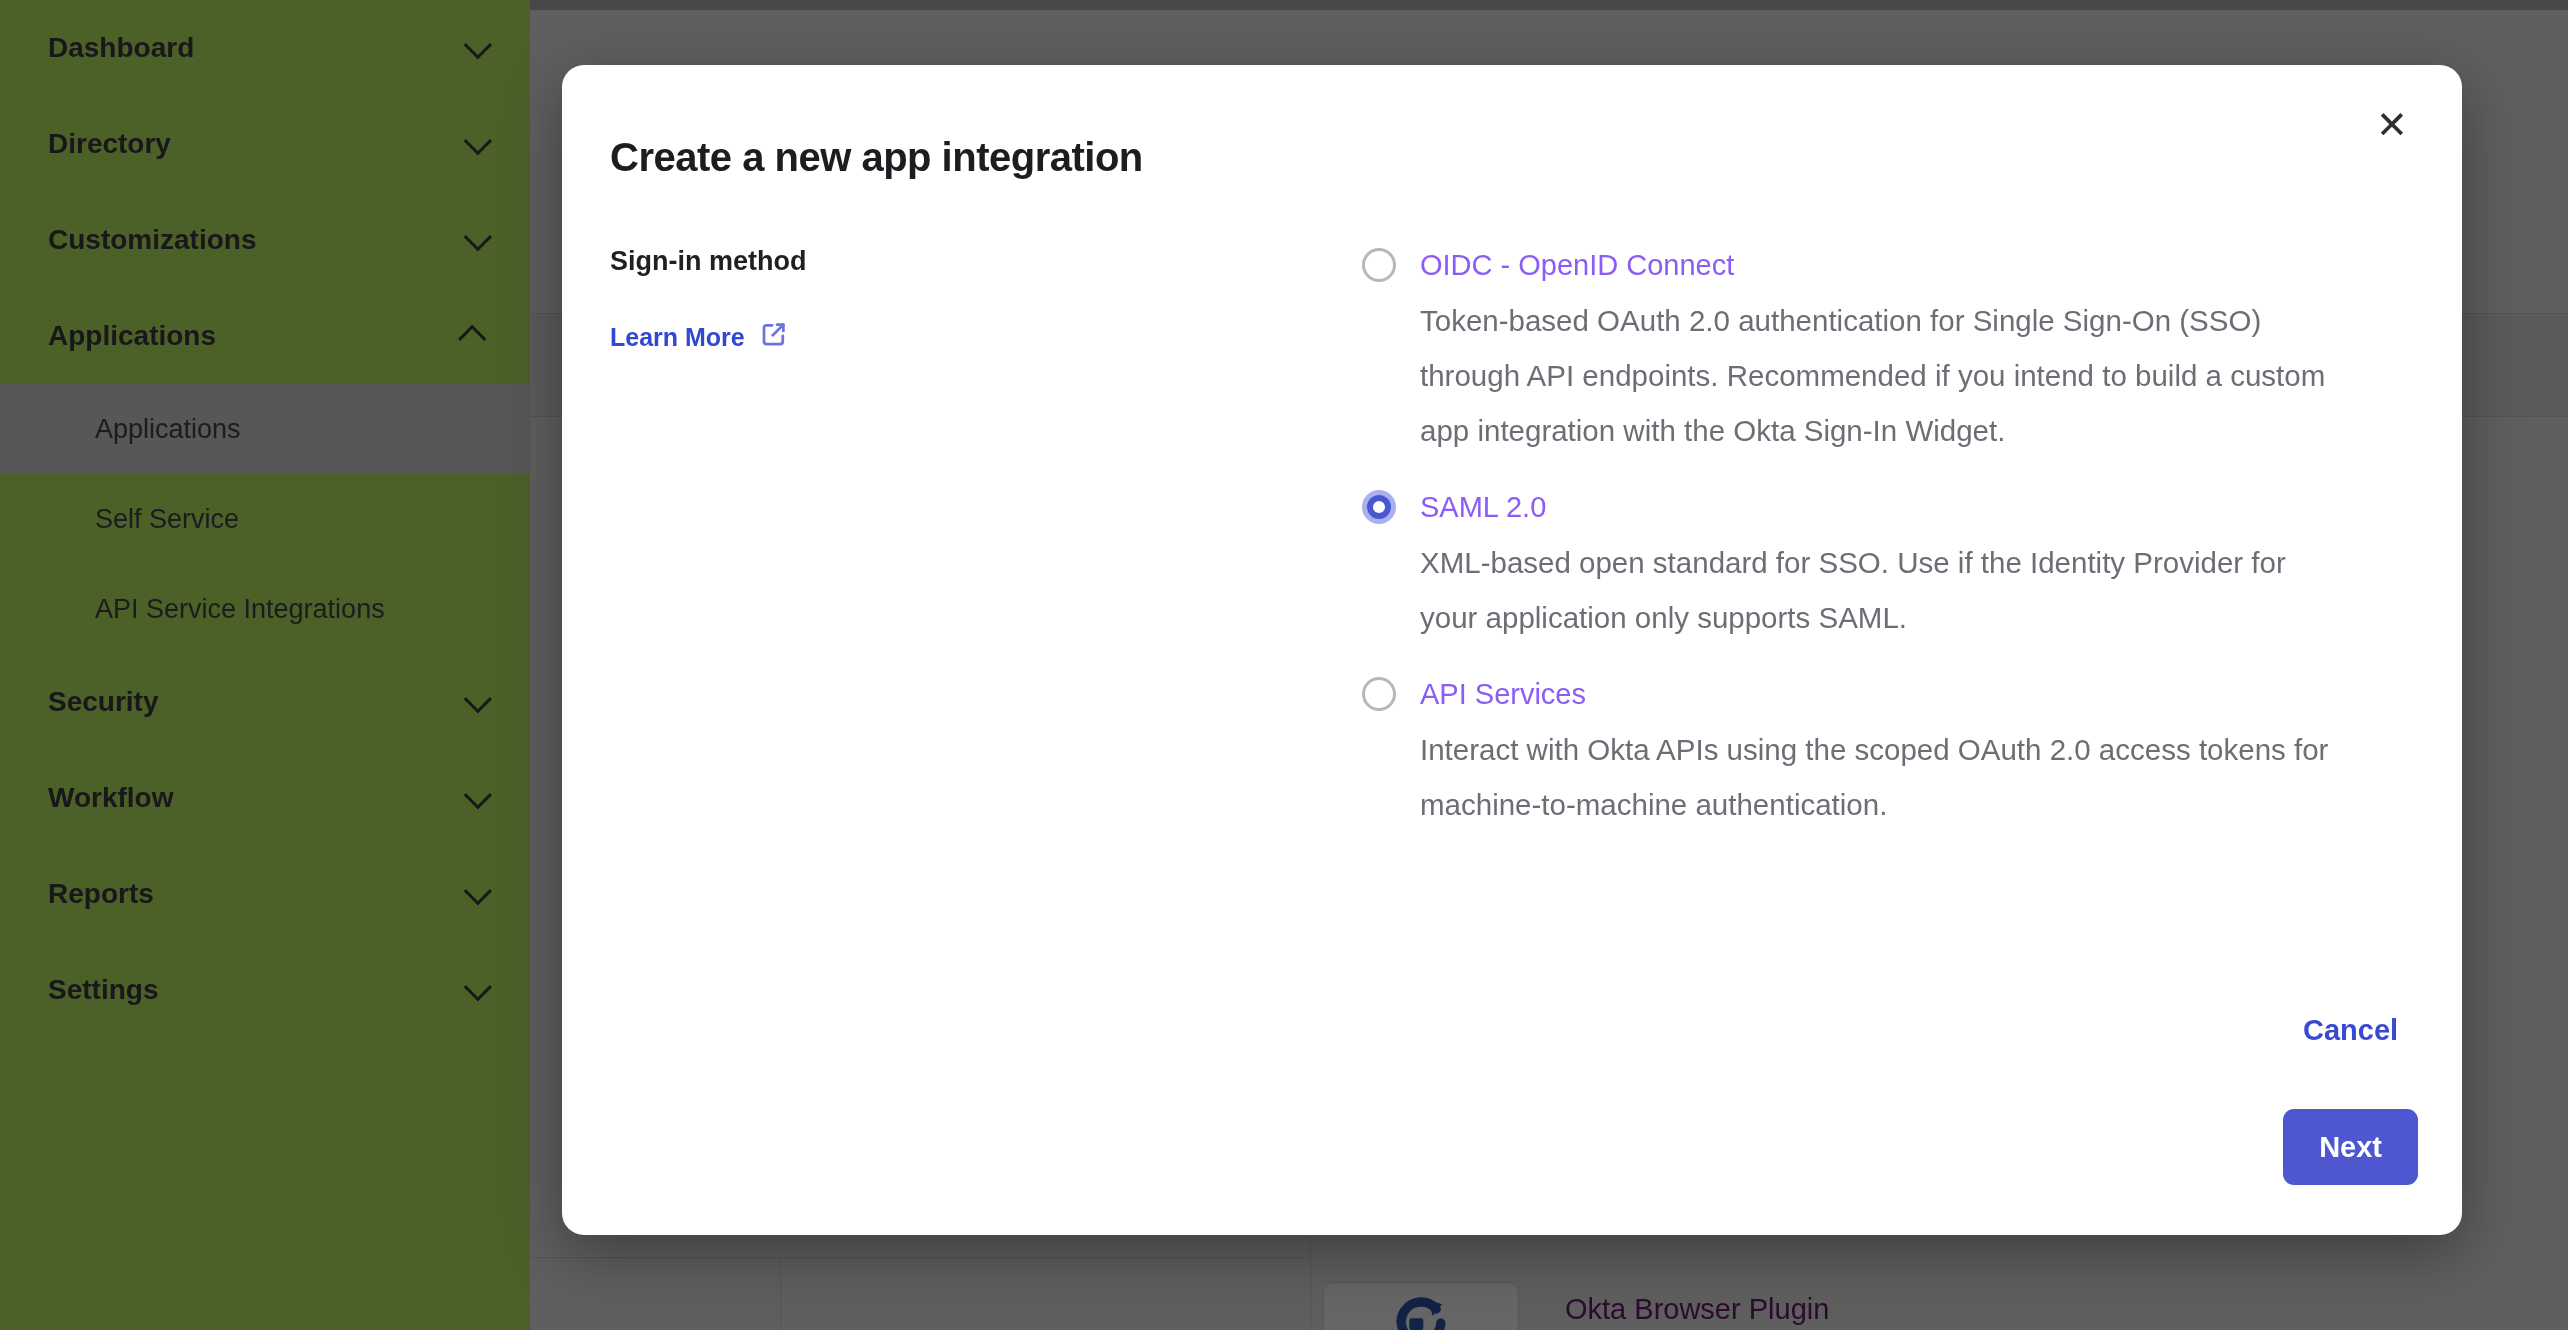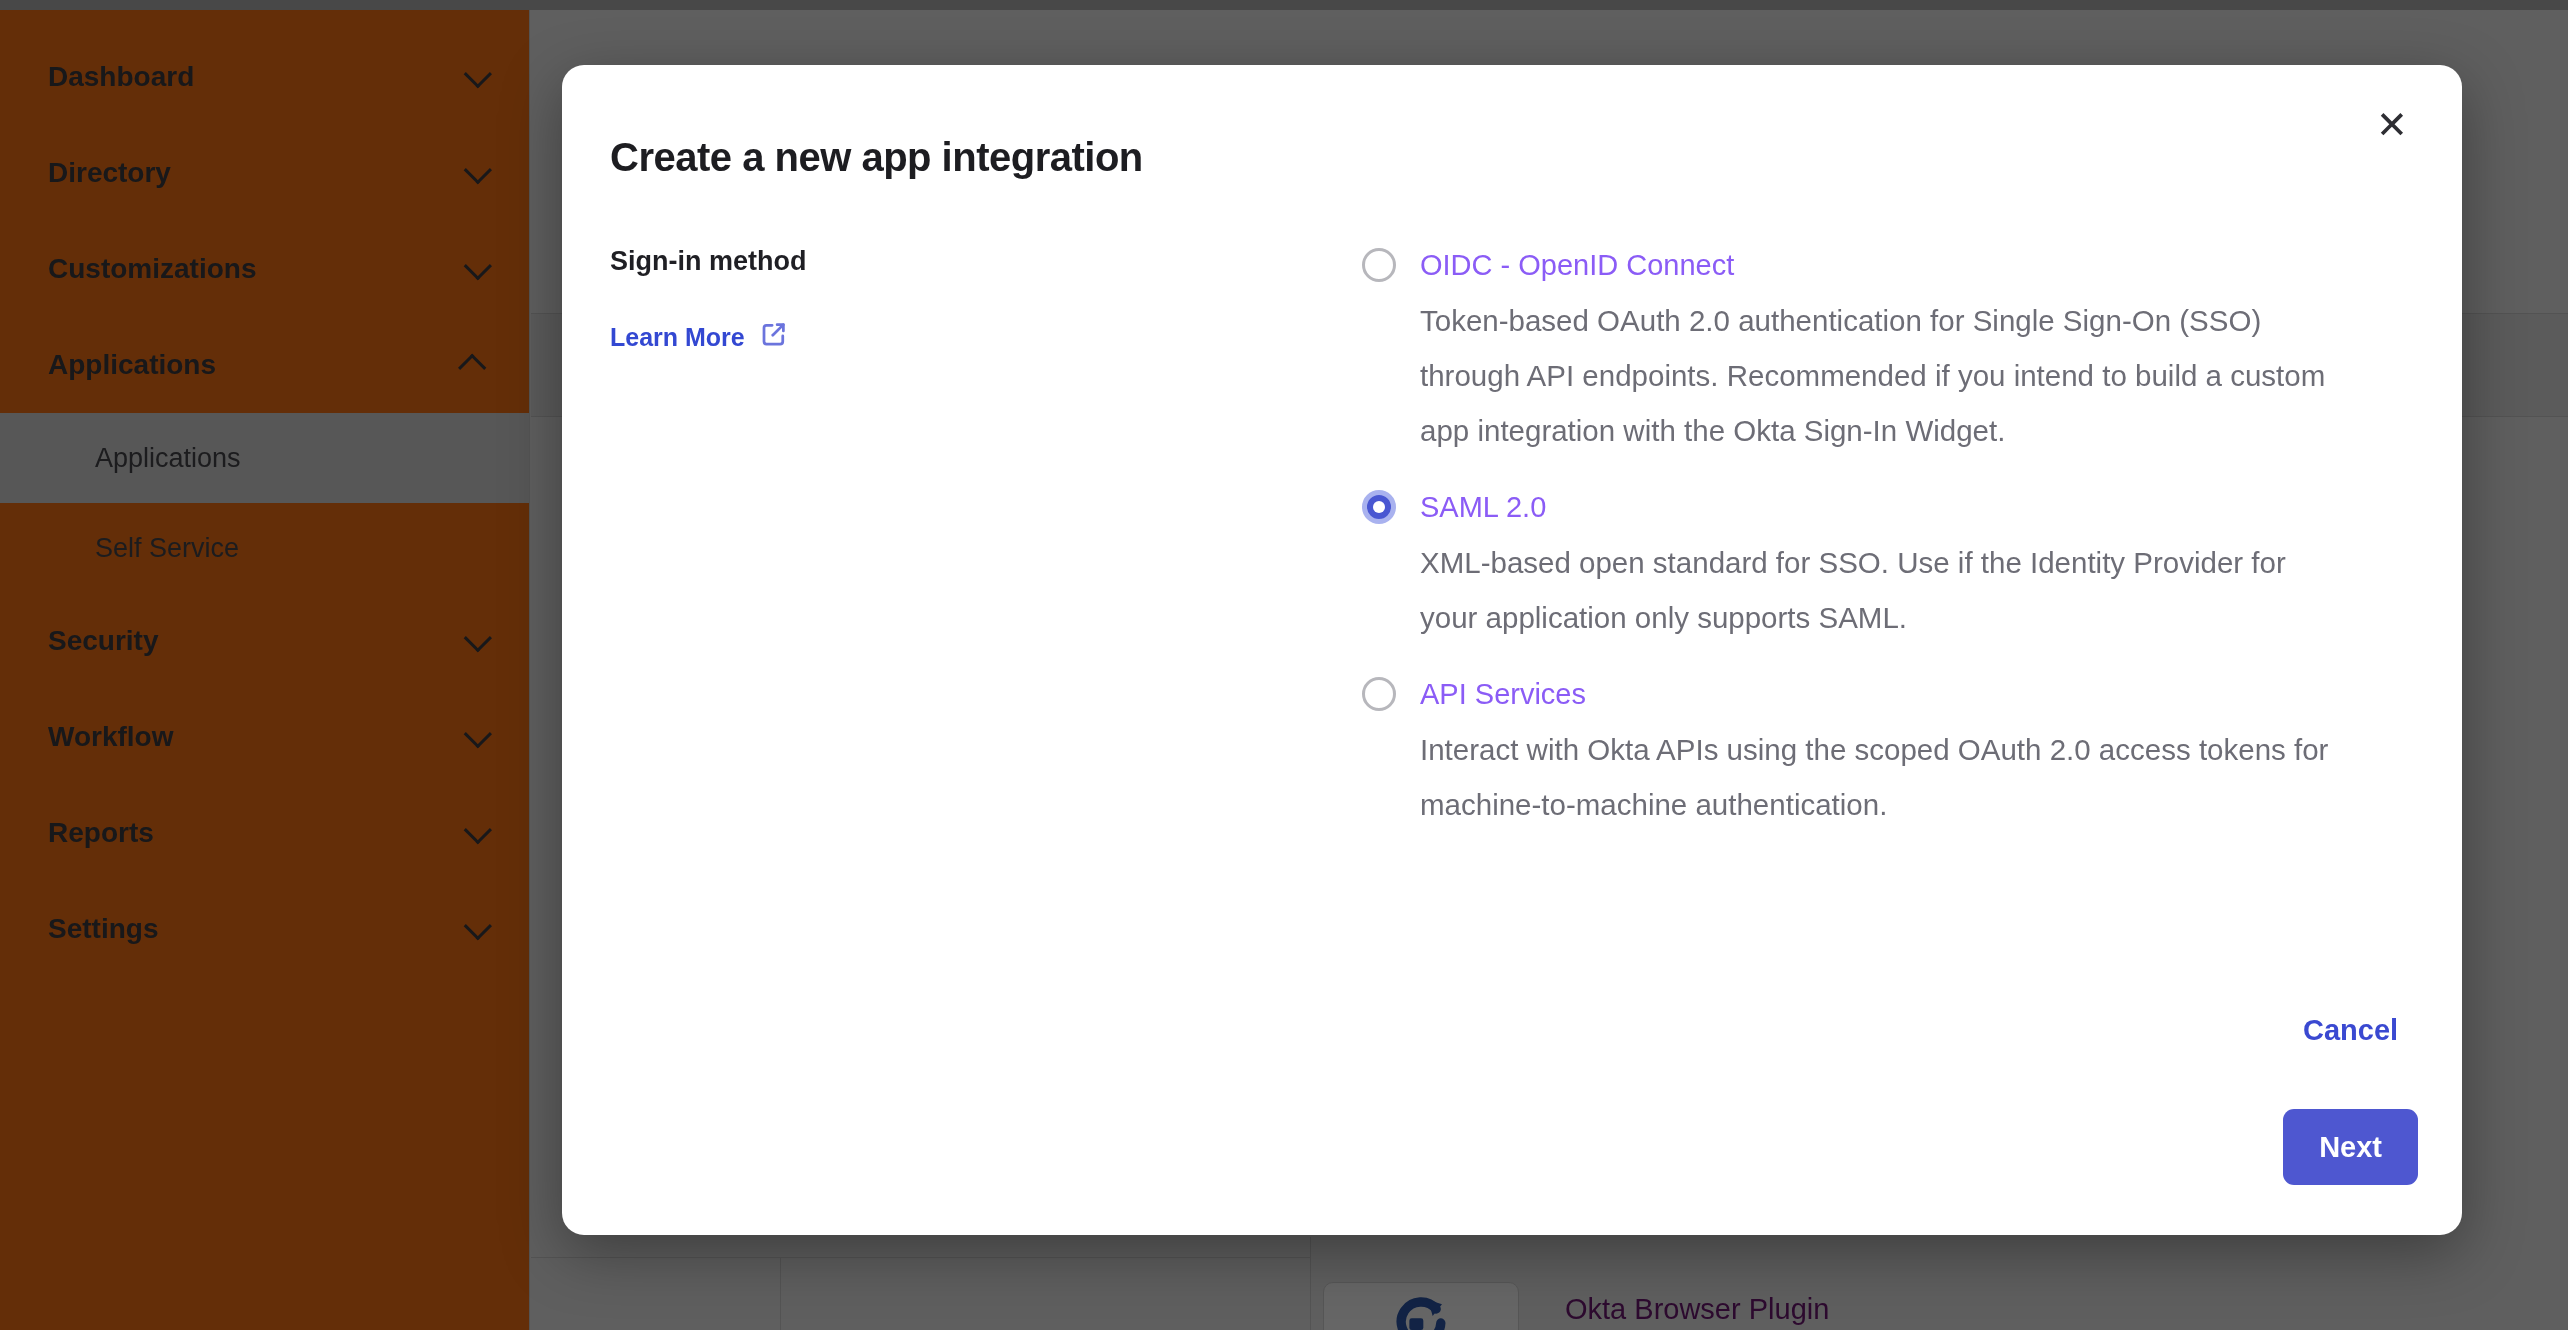--- a/index.html
+++ b/index.html
@@ -4,23 +4,23 @@
 <style>
   html,body { margin:0; padding:0; }
   body {
     width:2568px; height:1330px; position:relative; overflow:hidden;
     font-family:"Liberation Sans", sans-serif;
     background:#ededed;
   }
   
   .top-strip { position:absolute; top:0; left:0; right:0; height:10px; background:#b3b3b3; }
   .sidebar {
-    position:absolute; top:10px; left:0; bottom:0; width:530px;
-    background:#f97316; border-right:1px solid #d2d2d2;
-    padding-top:19px; box-sizing:border-box; z-index:1;
+    position:absolute; top:0; left:0; bottom:0; width:530px;
+    background:#bef264; border-right:1px solid #d2d2d2;
+    box-sizing:border-box; z-index:1;
   }
   .nav-item {
     height:96px; display:flex; align-items:center; justify-content:space-between;
     padding:0 44px 0 48px; cursor:pointer;
     font-size:28px; font-weight:bold; color:#3c3c41;
   }
   .nav-sub {
     height:90px; display:flex; align-items:center;
     padding-left:95px; font-size:27px; color:#47474c; cursor:pointer;
   }
@@ -116,20 +116,23 @@
   </div>
   <div class="nav-item">
     <span>Applications</span>
     <span class="chev up"></span>
   </div>
   <div class="nav-sub selected">
     <span>Applications</span>
   </div>
   <div class="nav-sub">
     <span>Self Service</span>
+  </div>
+  <div class="nav-sub">
+    <span>API Service Integrations</span>
   </div>
   <div class="nav-item">
     <span>Security</span>
     <span class="chev down"></span>
   </div>
   <div class="nav-item">
     <span>Workflow</span>
     <span class="chev down"></span>
   </div>
   <div class="nav-item">

